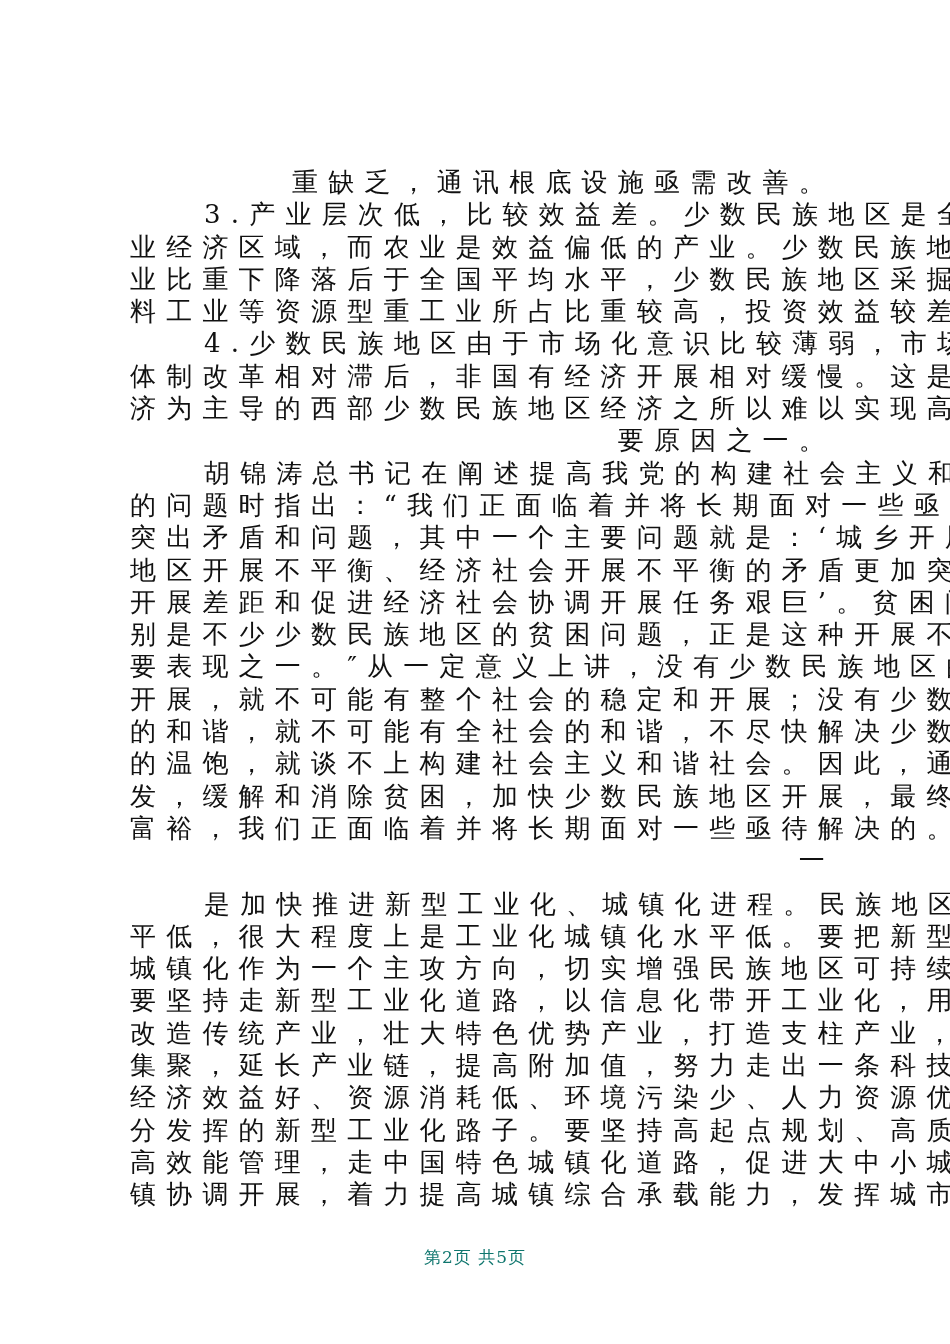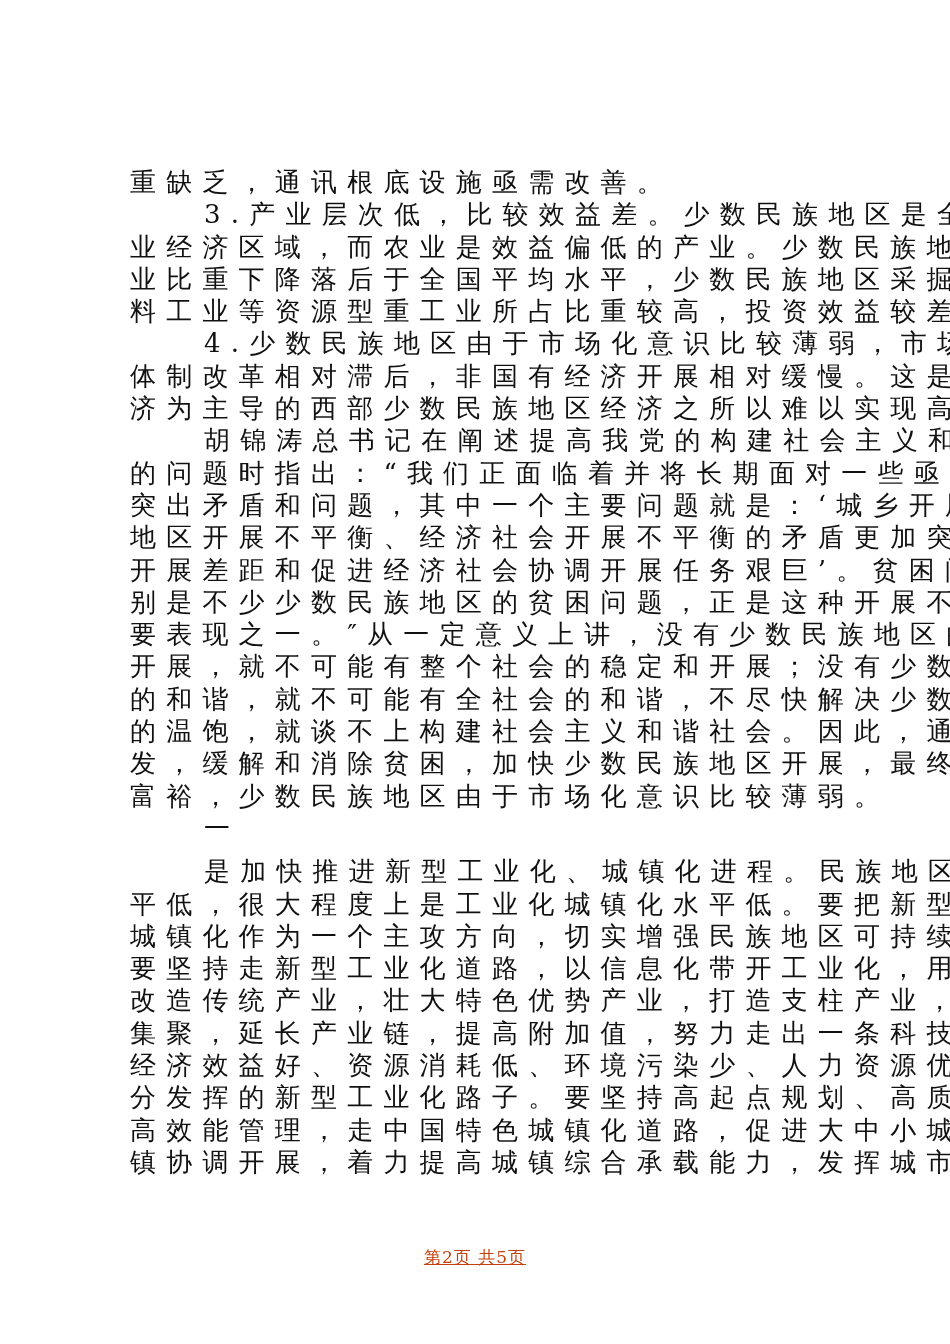--- a/index.html
+++ b/index.html
@@ -6,54 +6,55 @@
   body { width: 950px; height: 1344px; position: relative; overflow: hidden; }
   .page {
     position: absolute; left: 0; top: 0; width: 950px; height: 1344px; background: #ffffff;
   }
   .content {
     position: absolute; left: 130px; top: 166px; width: 705px;
     font-family: "DejaVu Serif", "Liberation Serif", serif;
     font-size: 26px; line-height: 32.3px; color: #111111;
     letter-spacing: 10.2px;
   }
-  .line { white-space: nowrap; height: 32.3px; }
+  .line { white-space: nowrap; height: 32.3px; text-align: right; }
   .indent { padding-left: 74px; }
   .gap-after { margin-bottom: 11px; }
   .footer {
     position: absolute; top: 1246px; left: 0; width: 950px; text-align: center;
     font-family: "DejaVu Serif", "Liberation Serif", serif;
-    font-size: 17px; color: #c2410c; letter-spacing: 1px; text-decoration: underline;
+    font-size: 17px; color: #0f766e; letter-spacing: 1px;
   }
 </style>
 </head>
 <body>
 
 <div class="page">
   <div class="content" id="content">
       <div class="line">重缺乏，通讯根底设施亟需改善。</div>
       <div class="line indent">3.产业层次低，比较效益差。少数民族地区是全国主要的农</div>
       <div class="line">业经济区域，而农业是效益偏低的产业。少数民族地区第一产</div>
       <div class="line">业比重下降落后于全国平均水平，少数民族地区采掘工业和原</div>
       <div class="line">料工业等资源型重工业所占比重较高，投资效益较差。</div>
       <div class="line indent">4.少数民族地区由于市场化意识比较薄弱，市场化程度较低</div>
       <div class="line">体制改革相对滞后，非国有经济开展相对缓慢。这是以国有经</div>
       <div class="line">济为主导的西部少数民族地区经济之所以难以实现高增长的重</div>
+      <div class="line">要原因之一。</div>
       <div class="line indent">胡锦涛总书记在阐述提高我党的构建社会主义和谐社会能力</div>
       <div class="line">的问题时指出：“我们正面临着并将长期面对一些亟待解决的</div>
       <div class="line">突出矛盾和问题，其中一个主要问题就是：‘城乡开展不平衡、</div>
       <div class="line">地区开展不平衡、经济社会开展不平衡的矛盾更加突出，缩小</div>
       <div class="line">开展差距和促进经济社会协调开展任务艰巨’。贫困问题，特</div>
       <div class="line">别是不少少数民族地区的贫困问题，正是这种开展不平衡的主</div>
       <div class="line">要表现之一。″从一定意义上讲，没有少数民族地区的稳定和</div>
       <div class="line">开展，就不可能有整个社会的稳定和开展；没有少数民族地区</div>
       <div class="line">的和谐，就不可能有全社会的和谐，不尽快解决少数民族地区</div>
       <div class="line">的温饱，就谈不上构建社会主义和谐社会。因此，通过扶贫开</div>
       <div class="line">发，缓解和消除贫困，加快少数民族地区开展，最终实现共同</div>
-      <div class="line">富裕，少数民族地区由于市场化意识比较薄弱。</div>
+      <div class="line">富裕，我们正面临着并将长期面对一些亟待解决的。</div>
       <div class="line indent gap-after">一</div>
       <div class="line indent">是加快推进新型工业化、城镇化进程。民族地区经济开展水</div>
       <div class="line">平低，很大程度上是工业化城镇化水平低。要把新型工业化、</div>
       <div class="line">城镇化作为一个主攻方向，切实增强民族地区可持续开展能力。</div>
       <div class="line">要坚持走新型工业化道路，以信息化带开工业化，用先进技术</div>
       <div class="line">改造传统产业，壮大特色优势产业，打造支柱产业，开展产业</div>
       <div class="line">集聚，延长产业链，提高附加值，努力走出一条科技含量高、</div>
       <div class="line">经济效益好、资源消耗低、环境污染少、人力资源优势得到充</div>
       <div class="line">分发挥的新型工业化路子。要坚持高起点规划、高质量建设、</div>
       <div class="line">高效能管理，走中国特色城镇化道路，促进大中小城市和小城</div>

